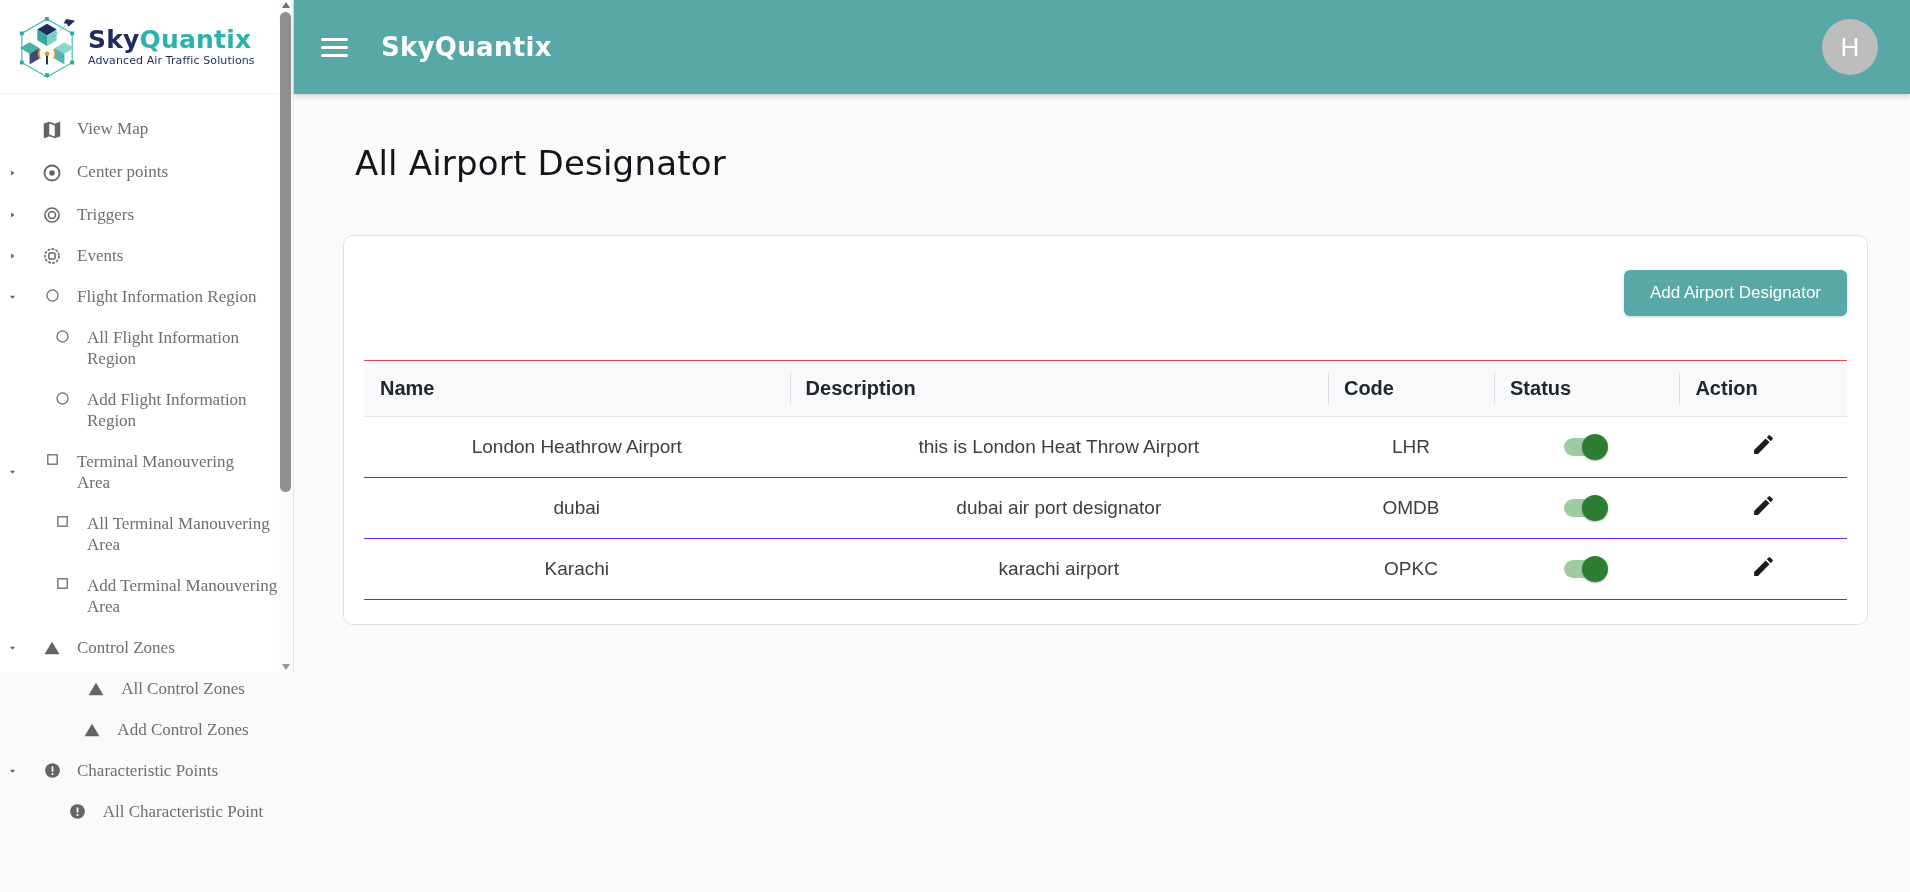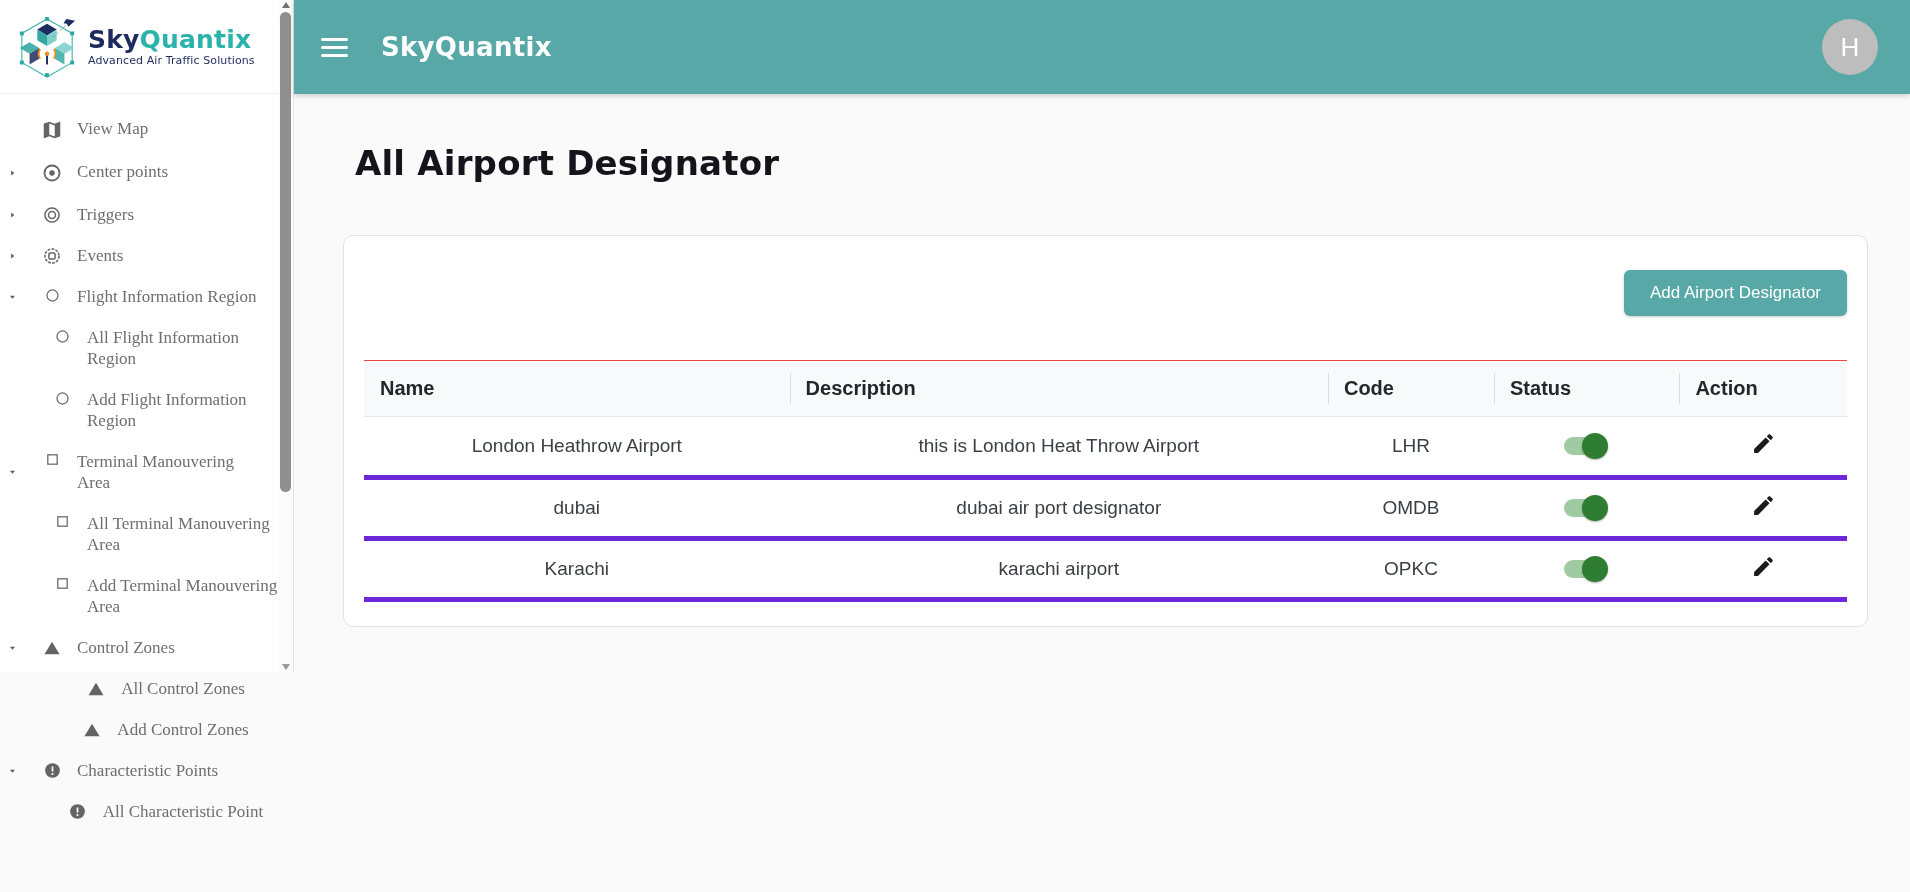--- a/index.html
+++ b/index.html
@@ -48,42 +48,42 @@
   .hamburger { width:27px; cursor:pointer; display:flex; flex-direction:column; gap:5px; }
   .hamburger span { display:block; height:3px; background:#ffffff; border-radius:2px; }
   .topbar-title { color:#ffffff; font-size:26px; font-weight:bold; margin-left:33px;
                   letter-spacing:.3px; }
   .avatar { margin-left:auto; width:56px; height:56px; border-radius:50%;
             background:#bdbdbd; color:#ffffff; font-size:26px; display:flex;
             align-items:center; justify-content:center; cursor:pointer;
             font-family:"Liberation Sans", sans-serif; }
 
   .content { flex:1; padding:49px 42px 0 49px; overflow:hidden; }
-  .page-title { font-size:34px; font-weight:700; color:#15141a; margin-left:12px;
+  .page-title { font-size:34px; font-weight:400; color:#15141a; margin-left:12px;
                 letter-spacing:.2px; }
 
   .card { margin-top:52px; width:1525px; background:#ffffff;
           border:1px solid #e2e2e2; border-radius:10px; padding:34px 20px 24px; }
   .card-toolbar { display:flex; justify-content:flex-end; }
   .add-btn { height:46px; padding:8px 26px; background:#57a8a6; color:#ffffff;
              font-size:17px; border:none; border-radius:6px; cursor:pointer;
              font-family:"Liberation Sans", sans-serif;
              box-shadow:0 1px 3px rgba(0,0,0,.2); }
 
   table { width:100%; margin-top:44px; border-collapse:collapse; }
   col.c1{width:28.7%} col.c2{width:36.3%} col.c3{width:11.2%}
   col.c4{width:12.5%} col.c5{width:11.3%}
   th { position:relative; font-size:20px; font-weight:700; color:#23272b;
        background:#f8f9fa; text-align:left; padding:16px 16px;
        border-top:1px solid #ef4444; border-bottom:1px solid #e4e7ea;
        font-family:"Liberation Sans", sans-serif; }
   th:not(:first-child)::before { content:""; position:absolute; left:0; top:22%;
        height:56%; width:1px; background:#d9dde1; }
   td { font-size:19px; color:#3a3f44; text-align:center; height:61px;
-       border-bottom:5px solid #6d28d9; padding:0 8px;
+       border-bottom:1px solid #6d28d9; padding:0 8px;
        font-family:"Liberation Sans", sans-serif; }
 
   .toggle { position:relative; width:46px; height:26px; margin:0 auto; cursor:pointer; }
   .toggle .track { position:absolute; left:0; top:4px; width:40px; height:18px;
                    border-radius:9px; background:#a0cba2; }
   .toggle .knob { position:absolute; right:2px; top:0; width:26px; height:26px;
                   border-radius:50%; background:#2e7d32;
                   box-shadow:0 1px 2px rgba(0,0,0,.3); }
   .icon-btn { background:none; border:none; cursor:pointer; color:#1c1c1c;
               display:inline-flex; align-items:center; justify-content:center; }

